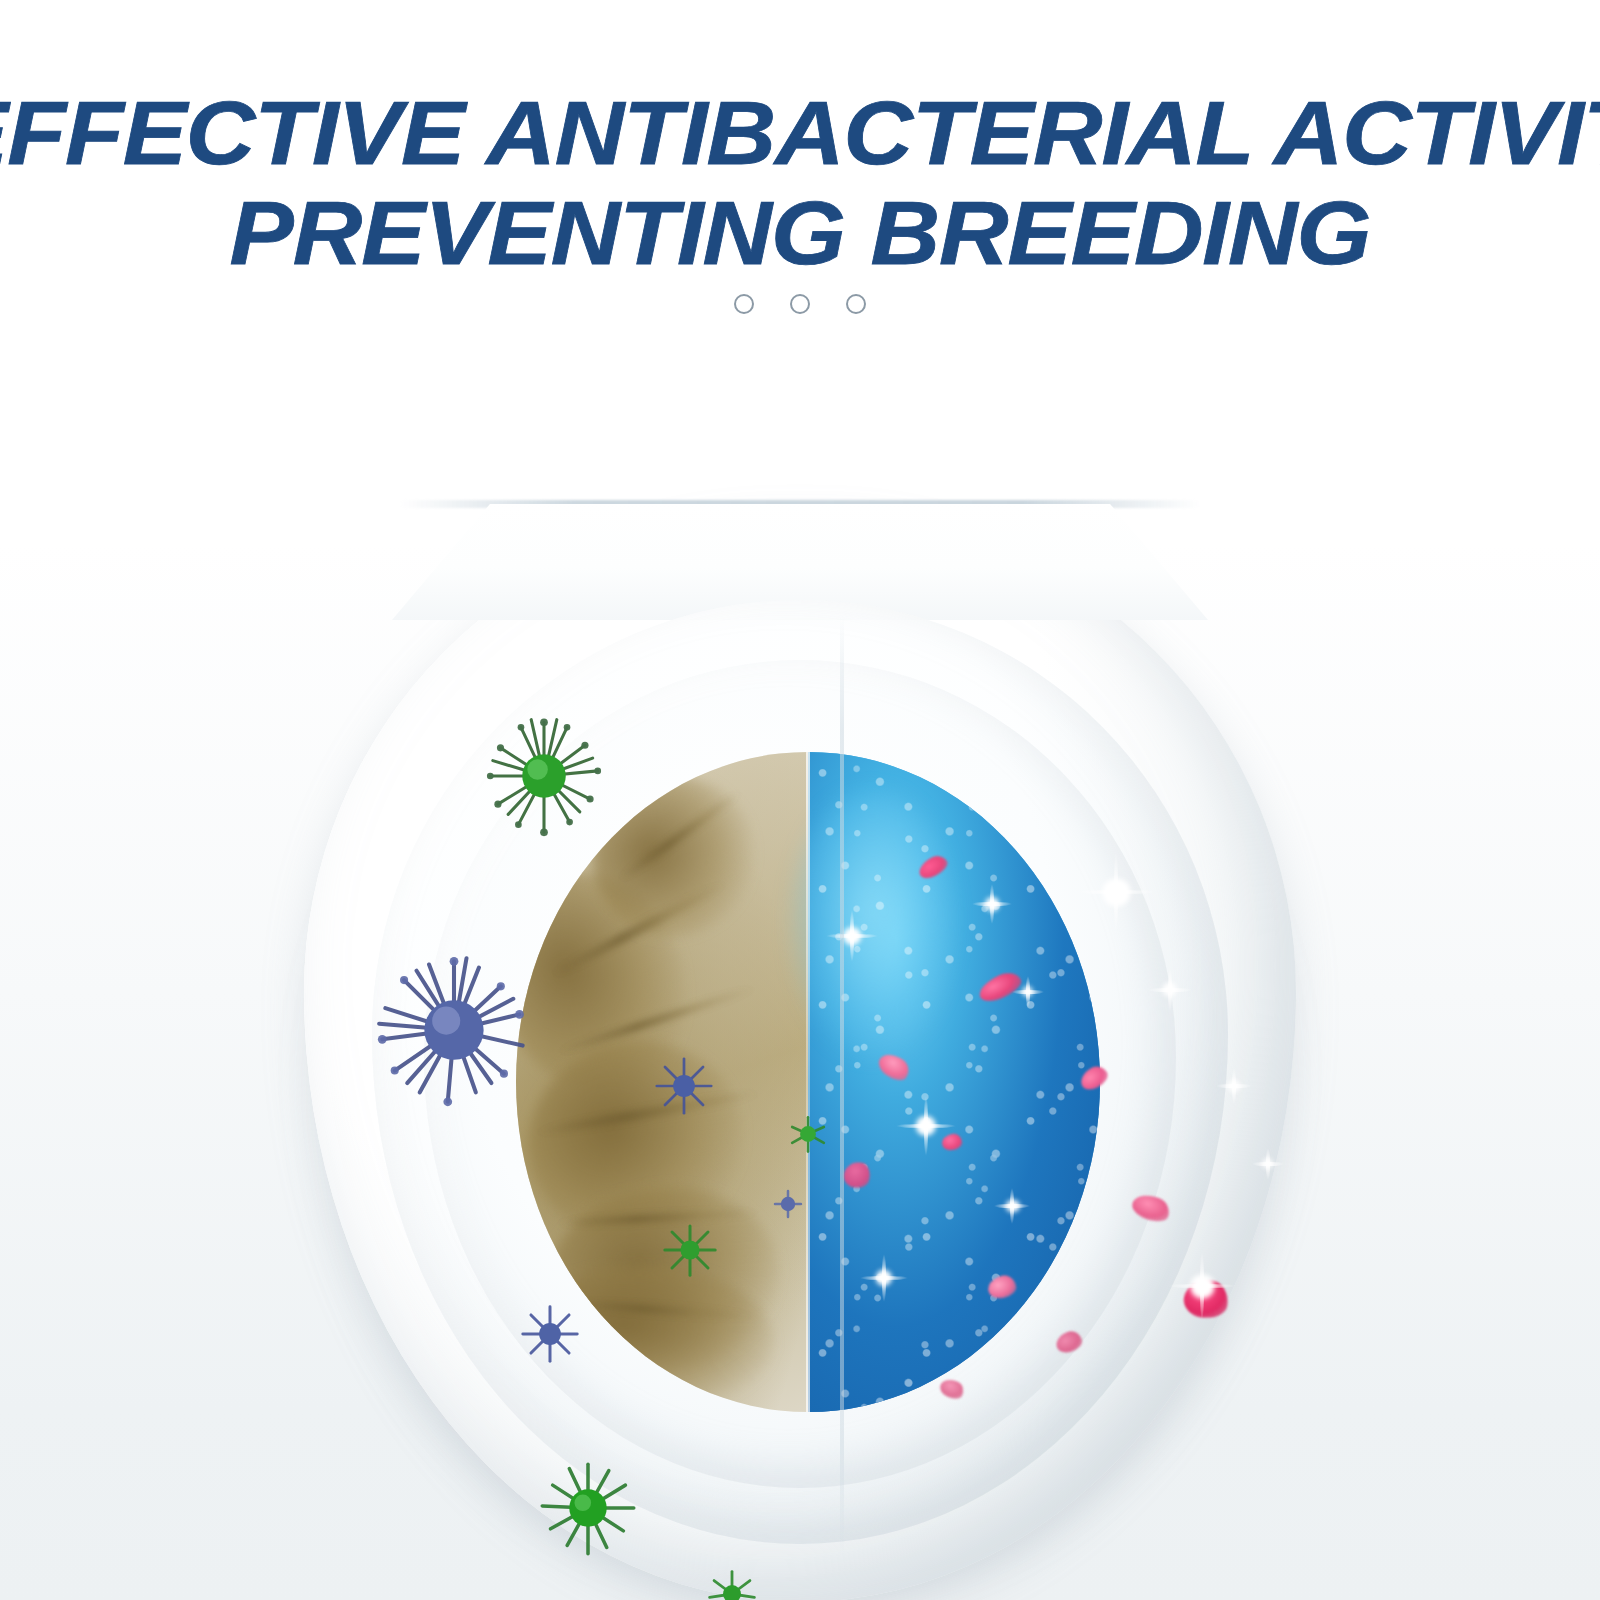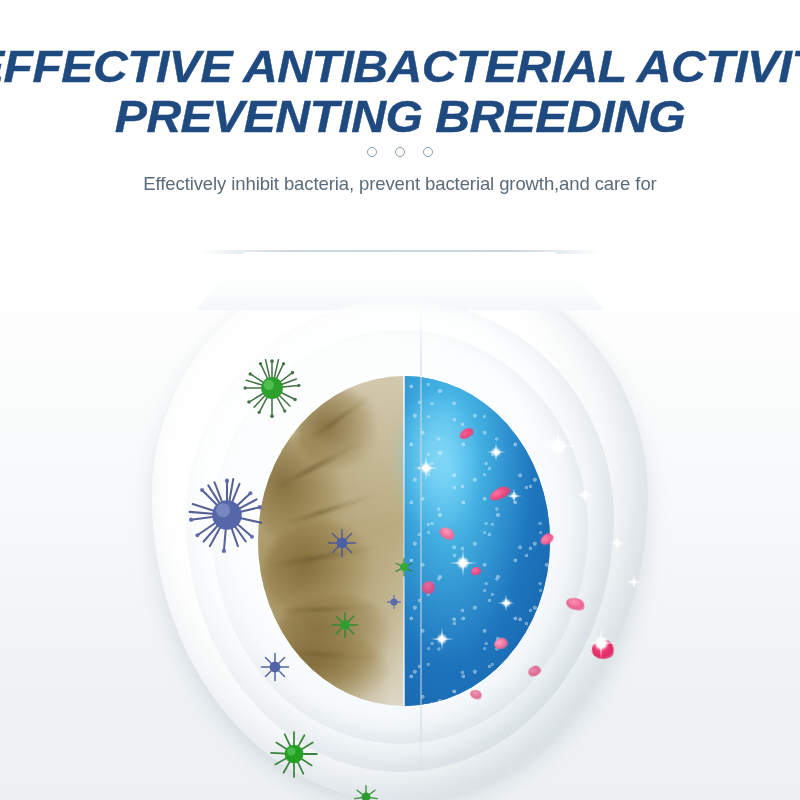--- a/index.html
+++ b/index.html
@@ -203,21 +203,20 @@
     <span class="hl-line hl2">PREVENTING BREEDING</span>
   </div>
 
   <div class="dots">
     <span class="dot"></span>
     <span class="dot"></span>
     <span class="dot"></span>
   </div>
 
   <div class="subtitle">
-    <span class="sub-line">Effectively inhibit bacteria, prevent bacterial growth,and care for</span>
   </div>
 
   <div class="hero">
 
     <div class="bowl-shadow"></div>
     <div class="seat"></div>
     <div class="seat-top-line"></div>
     <div class="seat-top"></div>
     <div class="rim-outer"></div>
     <div class="rim-inner"></div>

